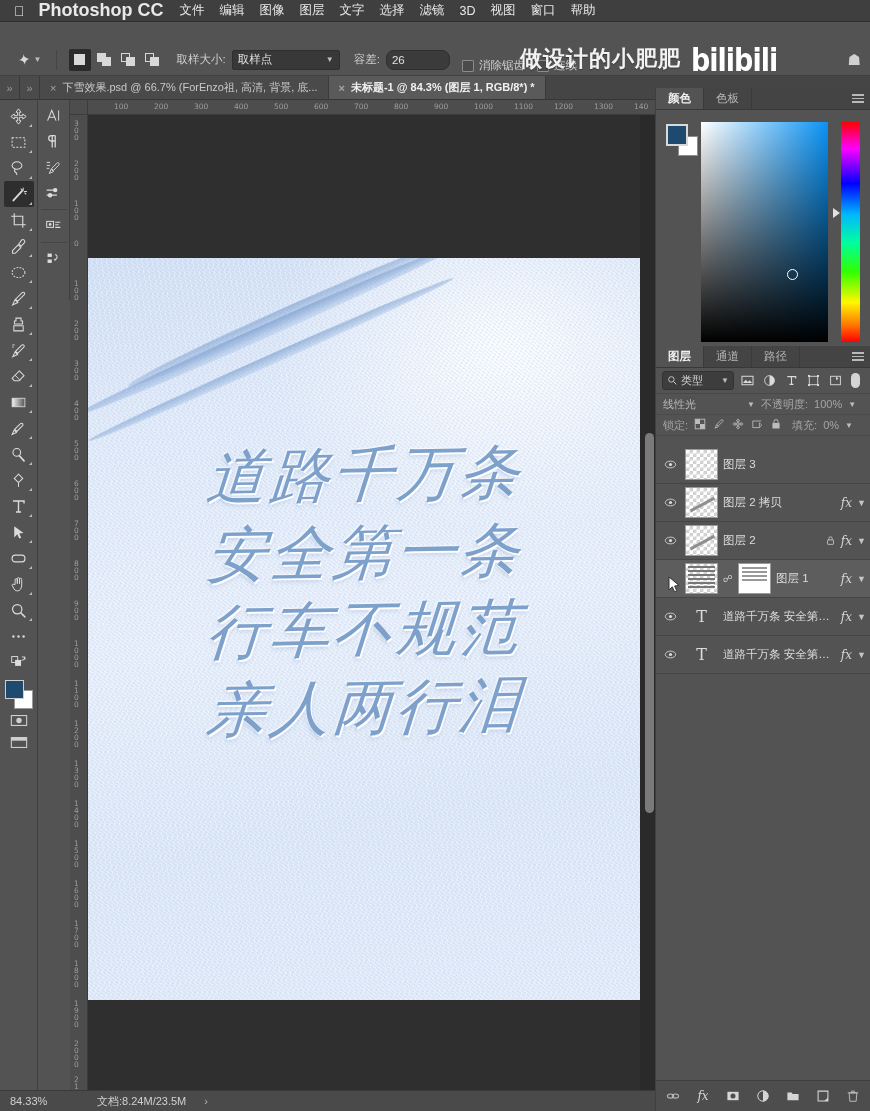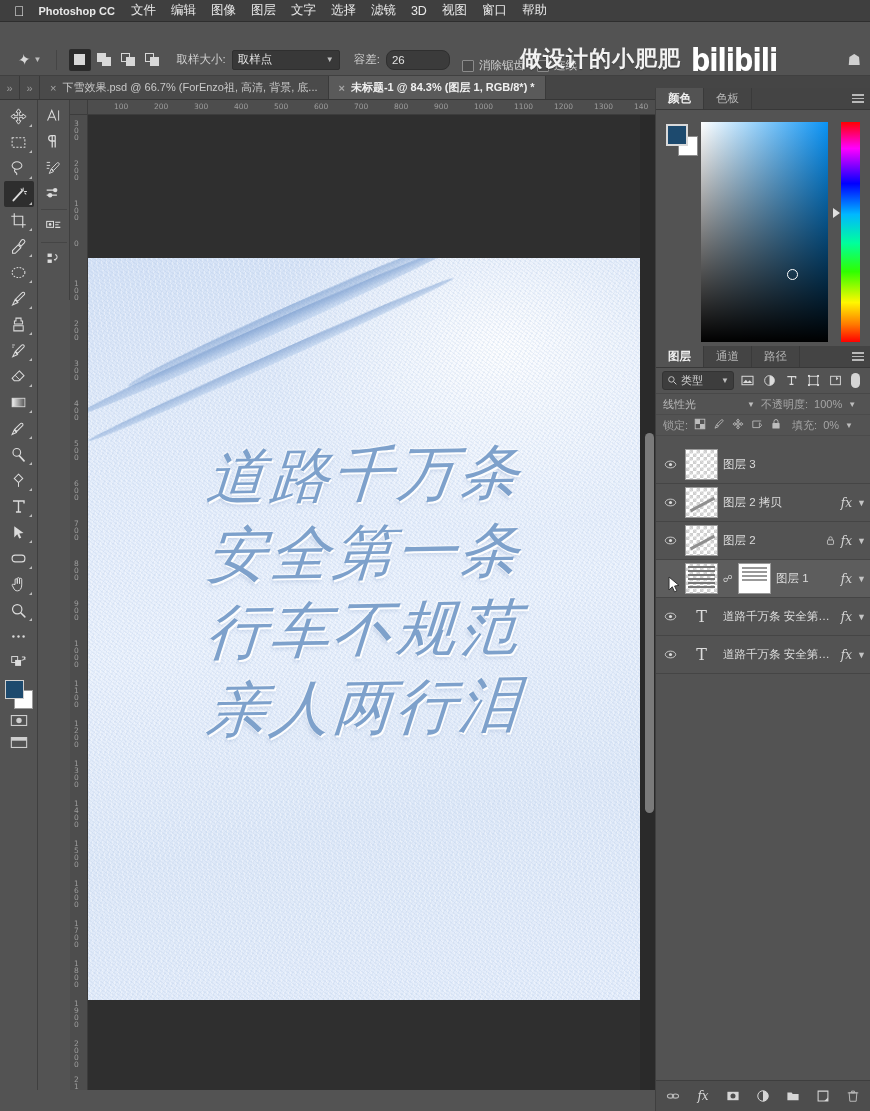--- a/index.html
+++ b/index.html
@@ -13,21 +13,21 @@
   #app { position: relative; width: 870px; height: 1111px; background: #535353; }
 
   
   .mac-menubar {
     position: absolute; top: 0; left: 0; width: 870px; height: 22px;
     background: #3f3f3f; display: flex; align-items: center;
     padding-left: 14px; gap: 0; color: #e9e9e9; font-size: 12.5px;
     border-bottom: 1px solid #2e2e2e;
   }
   .apple-logo { font-size: 14px; margin-right: 14px; line-height: 1; color: #eee; }
-  .mac-menubar .app-name { font-weight: bold; margin-right: 16px; font-size: 11px; }
+  .mac-menubar .app-name { font-weight: bold; margin-right: 16px; font-size: 18px; }
   .mac-menubar .mi { margin-right: 15px; font-size: 12.5px; white-space: nowrap; }
 
   
   .titlebar {
     position: absolute; top: 22px; left: 0; width: 870px; height: 22px;
     background: #4a4a4a; display: flex; align-items: center; justify-content: center;
     border-bottom: 1px solid #3a3a3a;
   }
   .titlebar .title { color: #d6d6d6; font-size: 12px; }
   .traffic { position: absolute; left: 8px; top: 6px; display: flex; gap: 6px; }
@@ -681,20 +681,25 @@
           </div>
         </div>
         <div class="art-bot-band"></div>
       </div>
       <div class="vscroll">
         <div class="thumb"></div>
       </div>
     </div>
   </div>
 
+  <div class="statusbar">
+    <span class="st-zoom">84.33%</span>
+    <span class="st-doc">文档:8.24M/23.5M</span>
+    <span class="st-chev">›</span>
+  </div>
 
   <div class="rightdock">
 
     <div class="panel-tabs">
       <div class="ptab active">
         <span>颜色</span>
       </div>
       <div class="ptab">
         <span>色板</span>
       </div>

